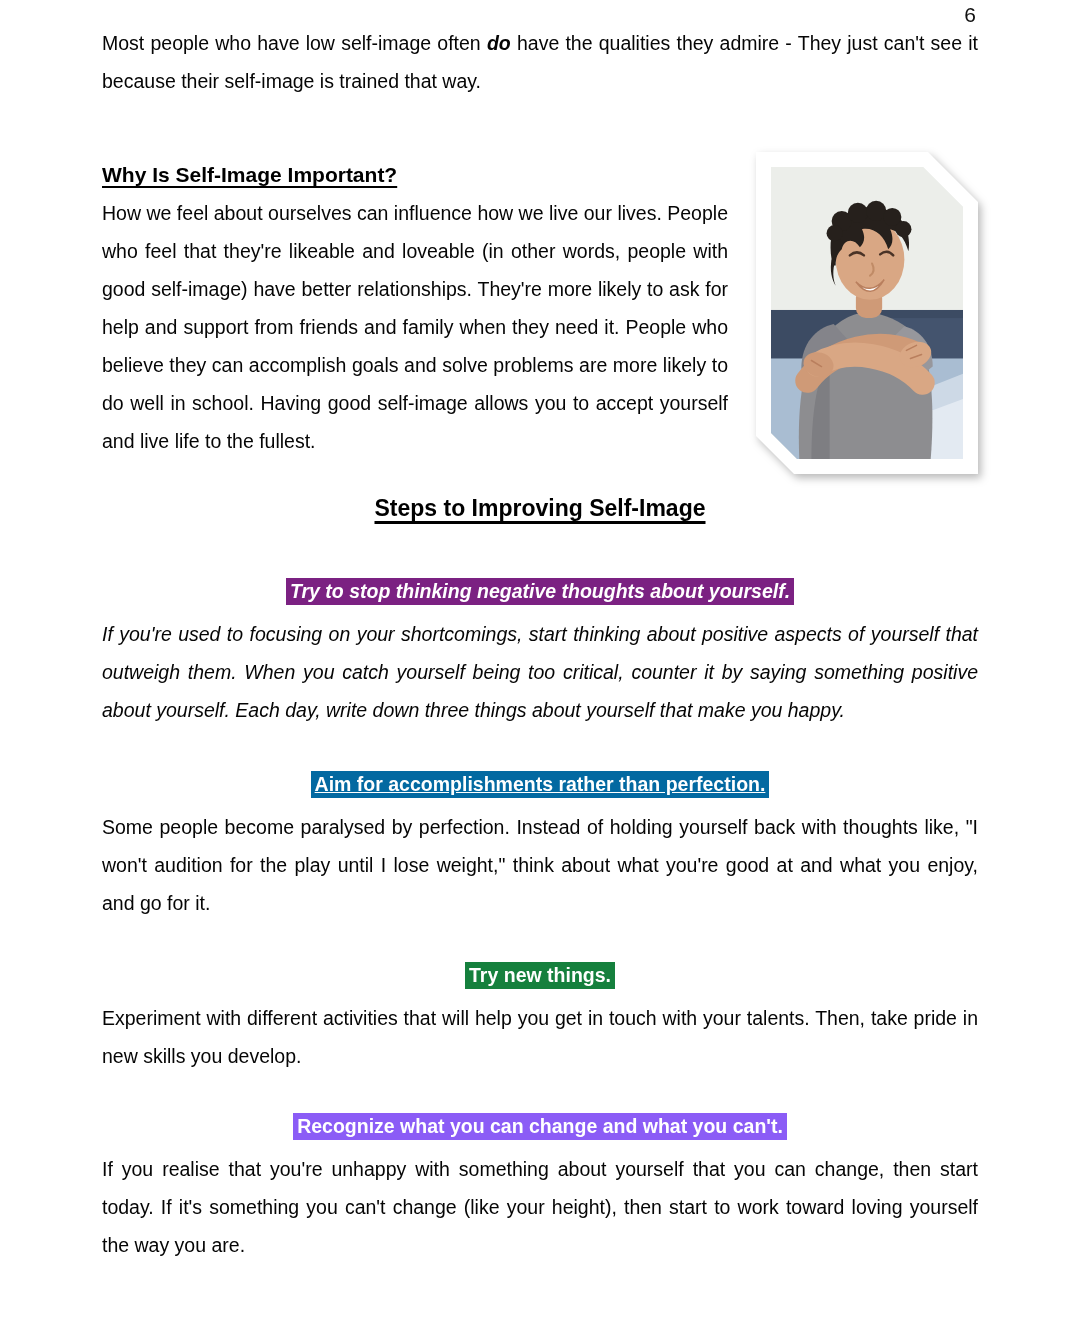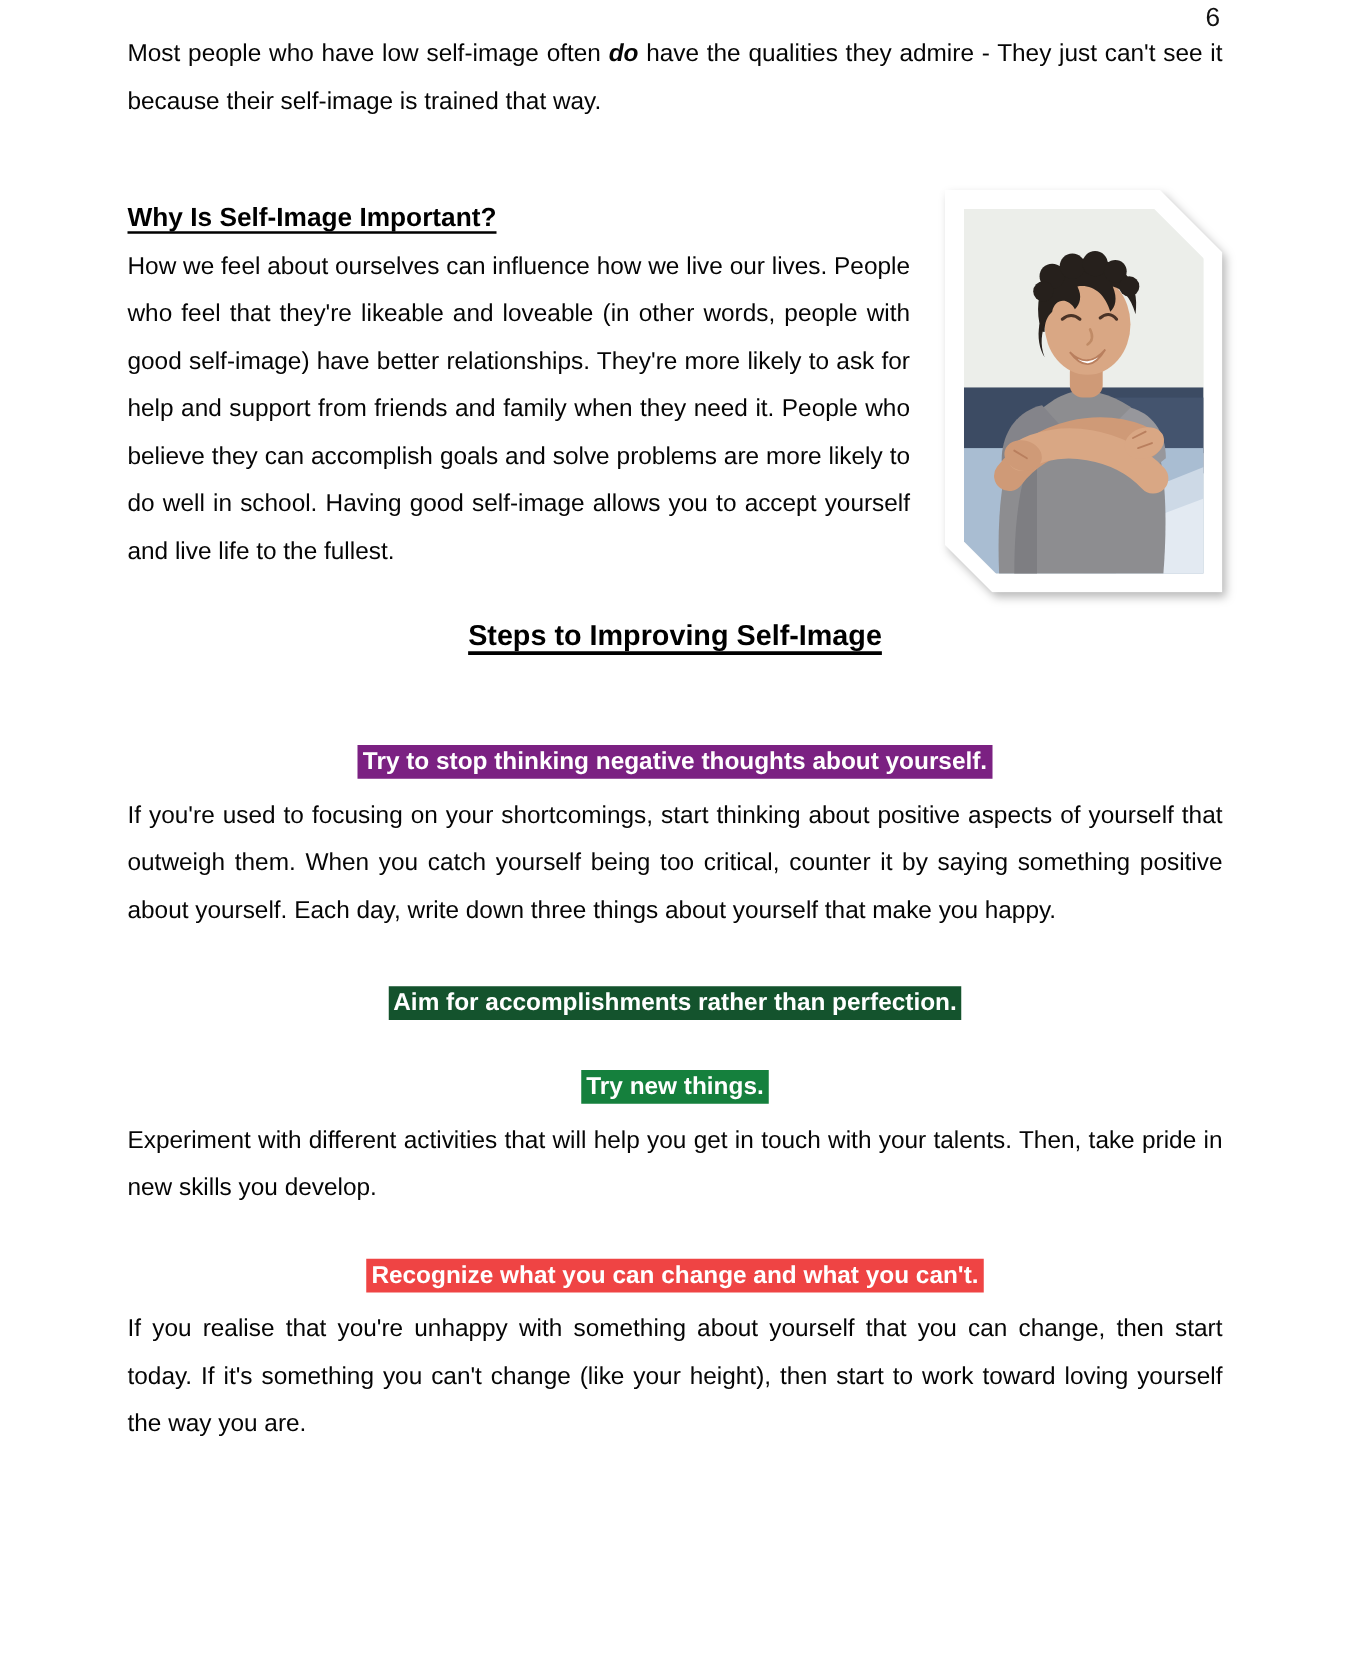--- a/index.html
+++ b/index.html
@@ -86,21 +86,21 @@
   .step-title {
     display: inline-block;
     font-size: 19.5px;
     font-weight: bold;
     color: #ffffff;
     line-height: 27px;
     padding: 0 4px;
   }
   .step-body { margin-top: 10px; }
 
-  .mt-step1 { margin-top: 68px; }
+  .mt-step1 { margin-top: 50px; font-style: italic; }
   .mt-step2 { margin-top: 42px; }
   .mt-step3 { margin-top: 40px; }
   .mt-step4 { margin-top: 38px; }
 </style>
 </head>
 <body>
 
 <div class="page">
 
   <div class="page-number">6</div>
@@ -170,31 +170,32 @@
 
   <div class="step mt-step1">
     <div class="step-title-row">
       <span class="step-title" style="background-color: rgb(123, 33, 130);">Try to stop thinking negative thoughts about yourself.</span>
     </div>
     <p class="body-text step-body">If you're used to focusing on your shortcomings, start thinking about positive aspects of yourself that outweigh them. When you catch yourself being too critical, counter it by saying something positive about yourself. Each day, write down three things about yourself that make you happy.</p>
   </div>
 
   <div class="step mt-step2">
     <div class="step-title-row">
-      <span class="step-title" style="background-color: #14532d;">Aim for accomplishments rather than perfection.</span>
-    </div>
+      <span class="step-title" style="background-color: #0369a1; text-decoration: underline;">Aim for accomplishments rather than perfection.</span>
+    </div>
+    <p class="body-text step-body">Some people become paralysed by perfection. Instead of holding yourself back with thoughts like, "I won't audition for the play until I lose weight," think about what you're good at and what you enjoy, and go for it.</p>
   </div>
 
   <div class="step mt-step3">
     <div class="step-title-row">
       <span class="step-title" style="background-color: #15803d;">Try new things.</span>
     </div>
     <p class="body-text step-body">Experiment with different activities that will help you get in touch with your talents. Then, take pride in new skills you develop.</p>
   </div>
 
   <div class="step mt-step4">
     <div class="step-title-row">
-      <span class="step-title" style="background-color: #ef4444;">Recognize what you can change and what you can't.</span>
+      <span class="step-title" style="background-color: #8b5cf6;">Recognize what you can change and what you can't.</span>
     </div>
     <p class="body-text step-body">If you realise that you're unhappy with something about yourself that you can change, then start today. If it's something you can't change (like your height), then start to work toward loving yourself the way you are.</p>
   </div>
 
 </div>
 
 </body></html>

